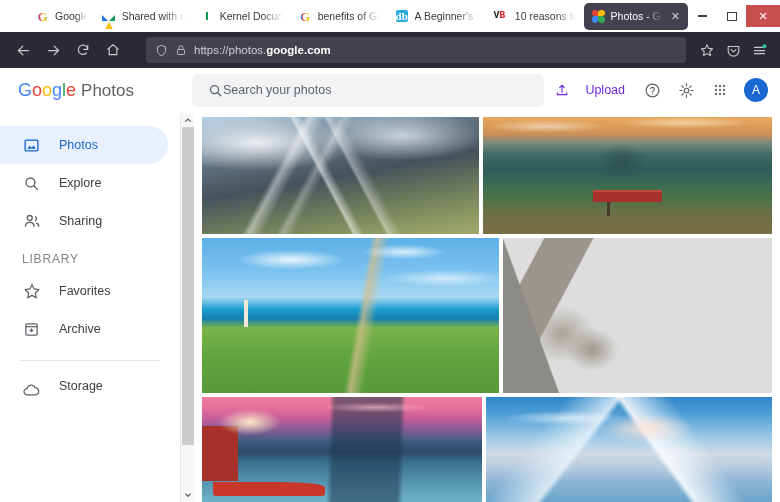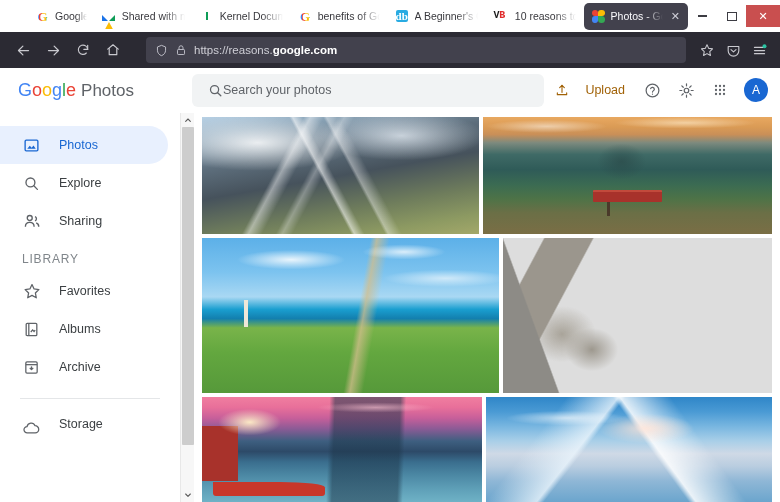--- a/index.html
+++ b/index.html
@@ -99,21 +99,21 @@
   .brand { font-size: 18px; letter-spacing: 0px; white-space:nowrap; width: 174px; flex:0 0 174px; }
   .brand .g1{color:#4285f4;} .brand .g2{color:#ea4335;} .brand .g3{color:#fbbc05;}
   .brand .g4{color:#4285f4;} .brand .g5{color:#34a853;} .brand .g6{color:#ea4335;}
   .brand .word { color:#5f6368; font-size:17px; margin-left:5px; }
   .searchbox {
     flex: 1; max-width: 352px; height: 33px; background:#f1f3f4; border-radius: 6px;
     display:flex; align-items:center; gap:0; padding: 0 16px;
     color:#5f6368; font-size: 12.5px;
   }
   .hdr-right { margin-left:auto; display:flex; align-items:center; gap: 4px; }
-  .upload-btn { display:flex;align-items:center;gap:16px;color:#a16207;font-size:12.5px;padding: 5px 8px;}
+  .upload-btn { display:flex;align-items:center;gap:16px;color:#6d28d9;font-size:12.5px;padding: 5px 8px;}
   .icon-btn { width:30px;height:30px;display:flex;align-items:center;justify-content:center;color:#5f6368; }
   .avatar { width:24px;height:24px;border-radius:50%;background:#1967d2;color:#fff;font-size:12px;
             display:flex;align-items:center;justify-content:center;margin-left:5px; }
 
   .body { flex:1; display:flex; overflow:hidden; position:relative; }
 
   
   .sidebar { width: 180px; flex:0 0 180px; background:#fff; padding-top: 13px; position:relative; overflow:hidden; }
   .navitem {
     height: 38px; display:flex; align-items:center; gap: 18px;
@@ -317,21 +317,21 @@
     </div>
 
     <div class="urlbar">
       <svg width="13" height="13" viewBox="0 0 24 24" fill="none" stroke="currentColor" stroke-width="1.8">
           <path d="M12 2.5 4.5 5.5v6c0 5 3.3 8.6 7.5 10 4.2-1.4 7.5-5 7.5-10v-6z"></path>
         </svg>
       <svg width="12" height="12" viewBox="0 0 24 24" fill="none" stroke="currentColor" stroke-width="1.9">
           <rect x="5" y="11" width="14" height="10" rx="1.5"></rect>
           <path d="M8 11V7.5a4 4 0 0 1 8 0V11"></path>
         </svg>
-      <span class="url-text"><span>https://reasons.</span><b>google.com</b></span>
+      <span class="url-text"><span>https://photos.</span><b>google.com</b></span>
     </div>
 
     <div class="navicon">
       <svg width="14" height="14" viewBox="0 0 24 24" fill="none" stroke="currentColor" stroke-width="1.8" stroke-linejoin="round">
           <polygon points="12,3 14.9,9.2 21.5,10 16.7,14.7 17.9,21.4 12,18.2 6.1,21.4 7.3,14.7 2.5,10 9.1,9.2"></polygon>
         </svg>
     </div>
     <div class="navicon">
       <svg width="15" height="15" viewBox="0 0 24 24" fill="none" stroke="currentColor" stroke-width="1.8" stroke-linecap="round" stroke-linejoin="round">
           <path d="M3.5 5.5h17v7a8.5 8.5 0 0 1-17 0z"></path>
@@ -439,30 +439,20 @@
 
         <div class="navitem">
           <span class="ni-icon">
             <svg width="18" height="18" viewBox="0 0 24 24" fill="none" stroke="currentColor" stroke-width="1.7" stroke-linejoin="round">
                 <polygon points="12,3.4 14.8,9.3 21.2,10.1 16.5,14.6 17.7,21 12,17.9 6.3,21 7.5,14.6 2.8,10.1 9.2,9.3"></polygon>
               </svg>
           </span>
           <span>Favorites</span>
         </div>
 
-        <div class="navitem">
-          <span class="ni-icon">
-            <svg width="17" height="17" viewBox="0 0 24 24" fill="none" stroke="currentColor" stroke-width="1.8">
-                <rect x="4.5" y="3.2" width="15" height="17.6" rx="1.5"></rect>
-                <line x1="8.2" y1="3.2" x2="8.2" y2="20.8"></line>
-                <path d="M11 15.5l2.6-3 2 2.2 1.6-1.9"></path>
-              </svg>
-          </span>
-          <span>Albums</span>
-        </div>
 
 
         <div class="navitem">
           <span class="ni-icon">
             <svg width="17" height="17" viewBox="0 0 24 24" fill="none" stroke="currentColor" stroke-width="1.8" stroke-linejoin="round">
                 <rect x="4" y="4" width="16" height="16" rx="1.6"></rect>
                 <line x1="4" y1="8" x2="20" y2="8"></line>
                 <polyline points="9.5,12.5 12,15 14.5,12.5"></polyline>
                 <line x1="12" y1="10.4" x2="12" y2="15"></line>
               </svg>

